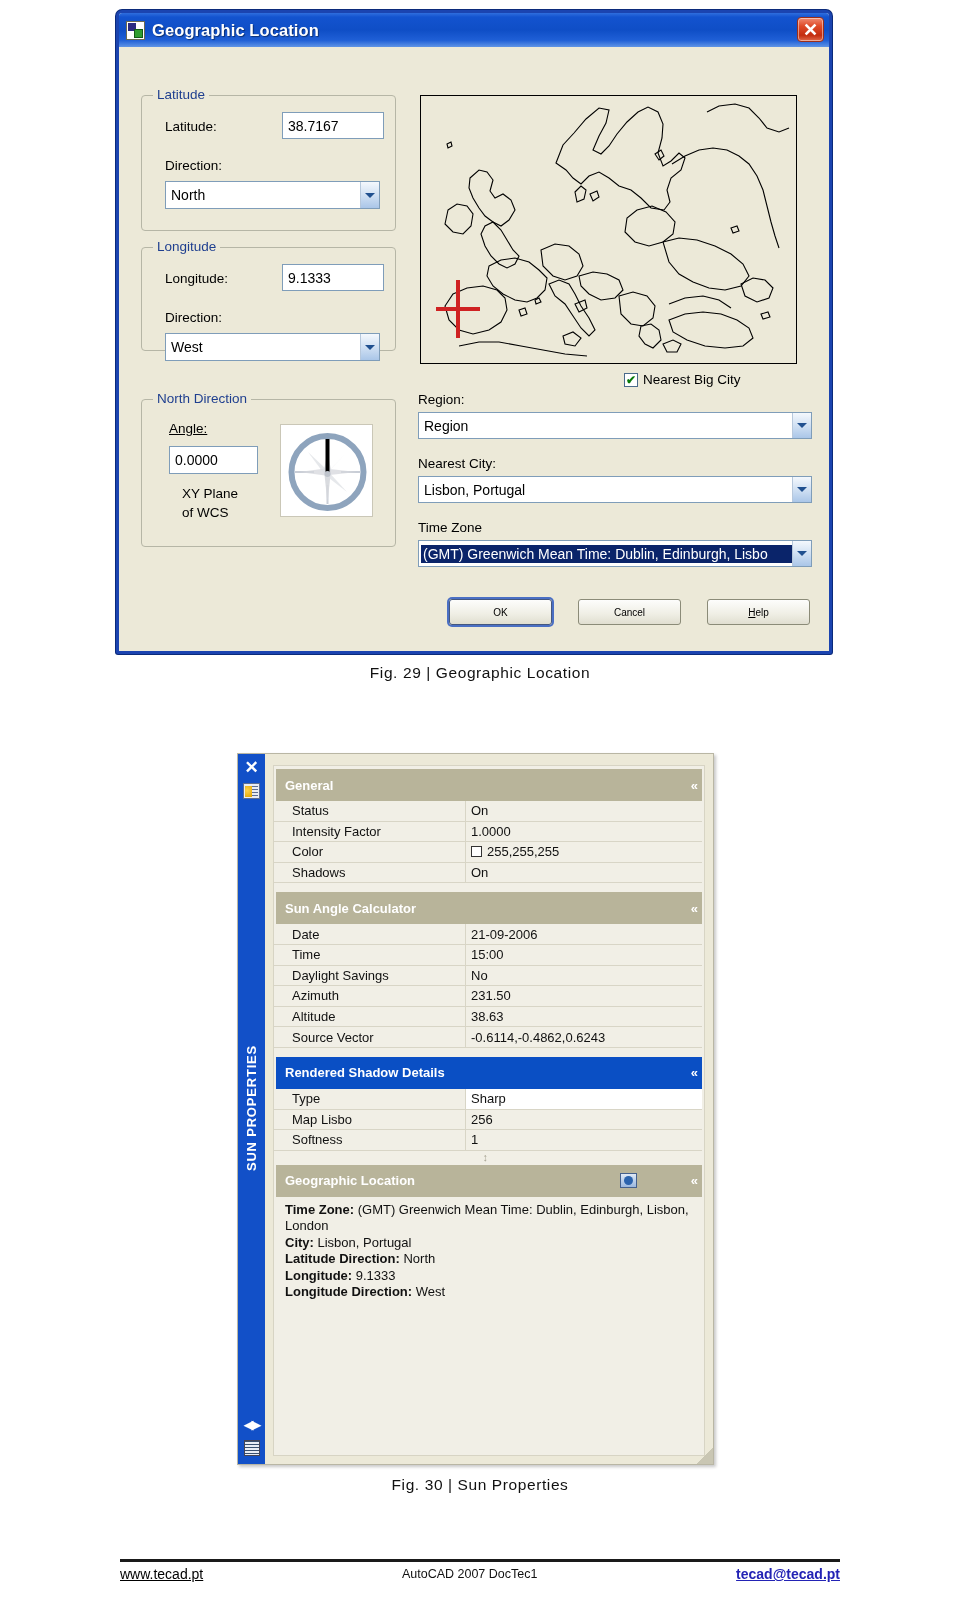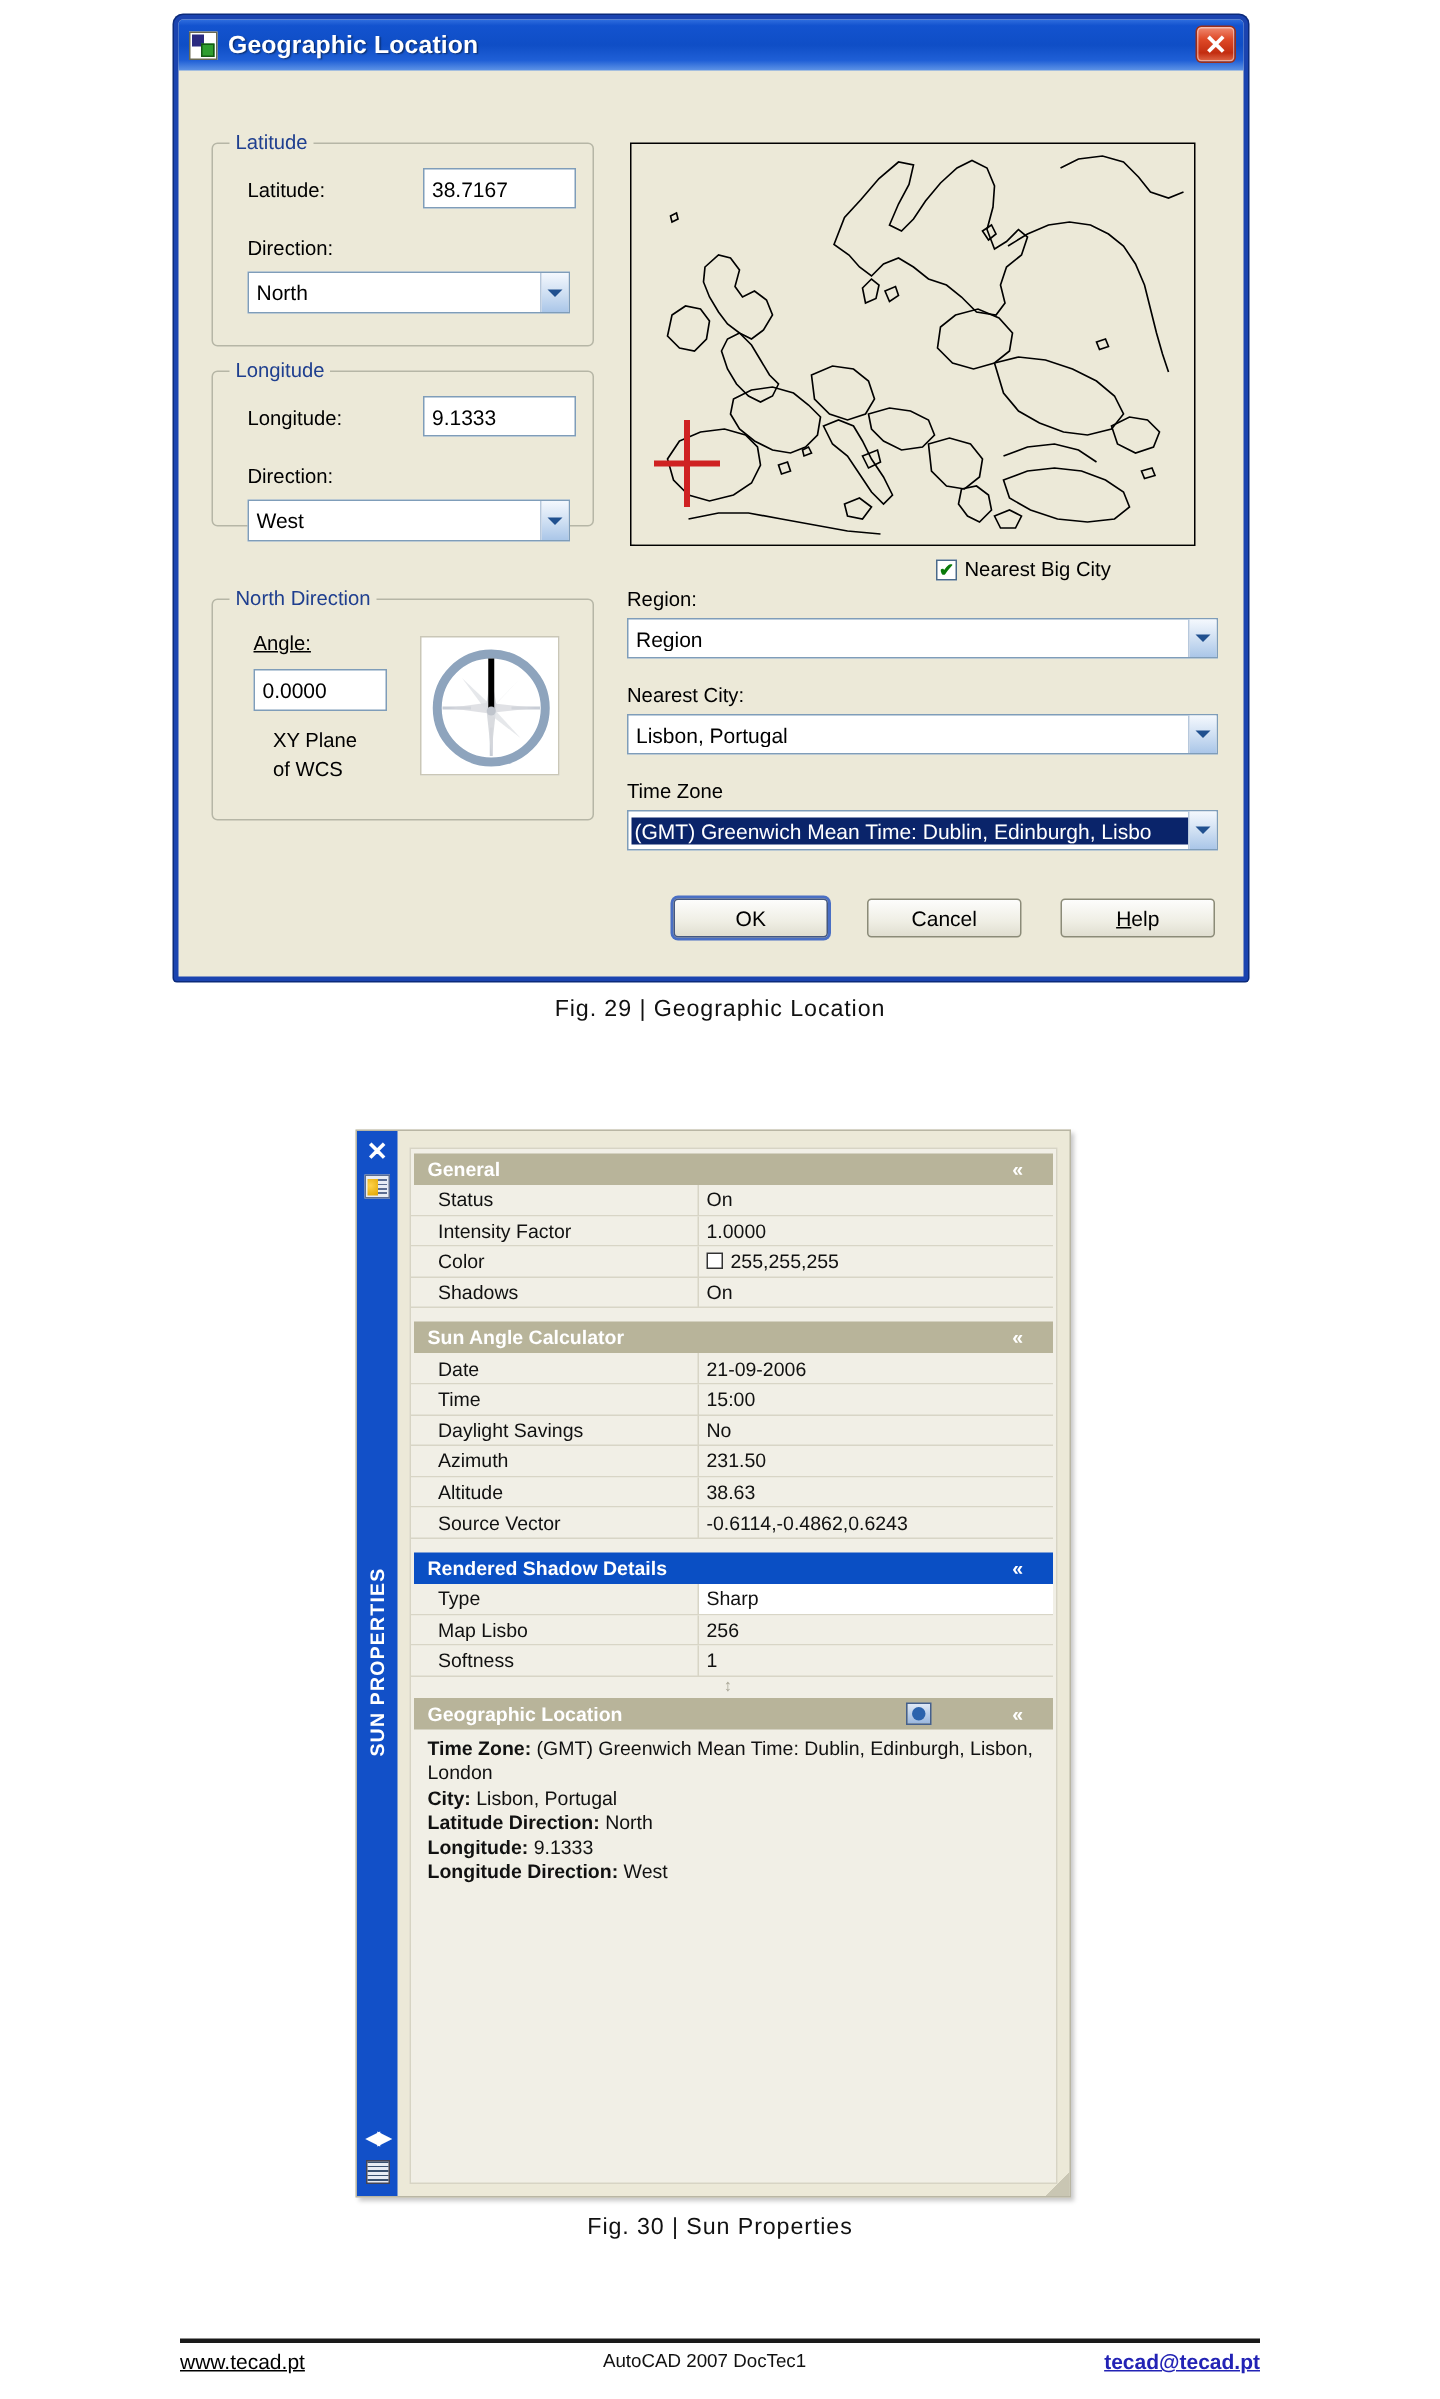--- a/index.html
+++ b/index.html
@@ -118,21 +118,21 @@
   }
   .tz-combo .cv {
     background: #0a246a; color: #ffffff; padding: 1px 2px; margin-right: 0;
   }
   .btnrow { position: absolute; display: flex; gap: 26px; }
   .btn {
     width: 103px; height: 26px;
     background: linear-gradient(to bottom, #fdfdfc, #efeee4 60%, #e0ded0);
     border: 1px solid #8b8b78;
     border-radius: 3px;
-    font-size: 14px; color: #000;
+    font-size: 10px; color: #000;
     display: flex; align-items: center; justify-content: center;
     cursor: pointer;
   }
   .btn.default { box-shadow: 0 0 0 2px #4a6fc4; border-color: #44577f; }
   .btn u { text-decoration: underline; }
 
   
   .caption {
     position: absolute; width: 100%; text-align: center;
     font-size: 15.5px; color: #111; letter-spacing: .6px;
@@ -176,22 +176,22 @@
   }
   .rail-arrows { color:#fff; font-size: 13px; margin-bottom: 8px; letter-spacing:-2px; }
   .rail-menu {
     width: 16px; height: 16px; background: #e8ecf4; border: 1px solid #445; margin-bottom: 8px;
     background-image: repeating-linear-gradient(to bottom,#39506f 0 1px,#e8ecf4 1px 3px);
   }
   .sun-main { flex: 1 1 auto; position: relative; padding: 11px 8px 8px 8px; }
   .prop-wrap { border: 1px solid #d7d4c4; background: #f1efe6; height: 100%; padding: 3px 0 0 0; position: relative; }
 
   .sec-header {
-    height: 21px; display: flex; align-items: center;
-    padding: 0 20px 0 9px;
+    height: 32px; display: flex; align-items: center;
+    padding: 0 4px 0 9px;
     background: #b8b49a;
     color: #fff; font-size: 13px; font-weight: bold;
     margin: 0 2px;
     gap: 48px;
   }
   .sec-header.sel { background: #0a4fc4; }
   .sec-header .sh-title { flex: 1 1 auto; }
   .sec-header .chev { font-size: 13px; font-weight: bold; }
   .sec-hdr-icon {
     width: 17px; height: 15px; margin-right: 6px;

